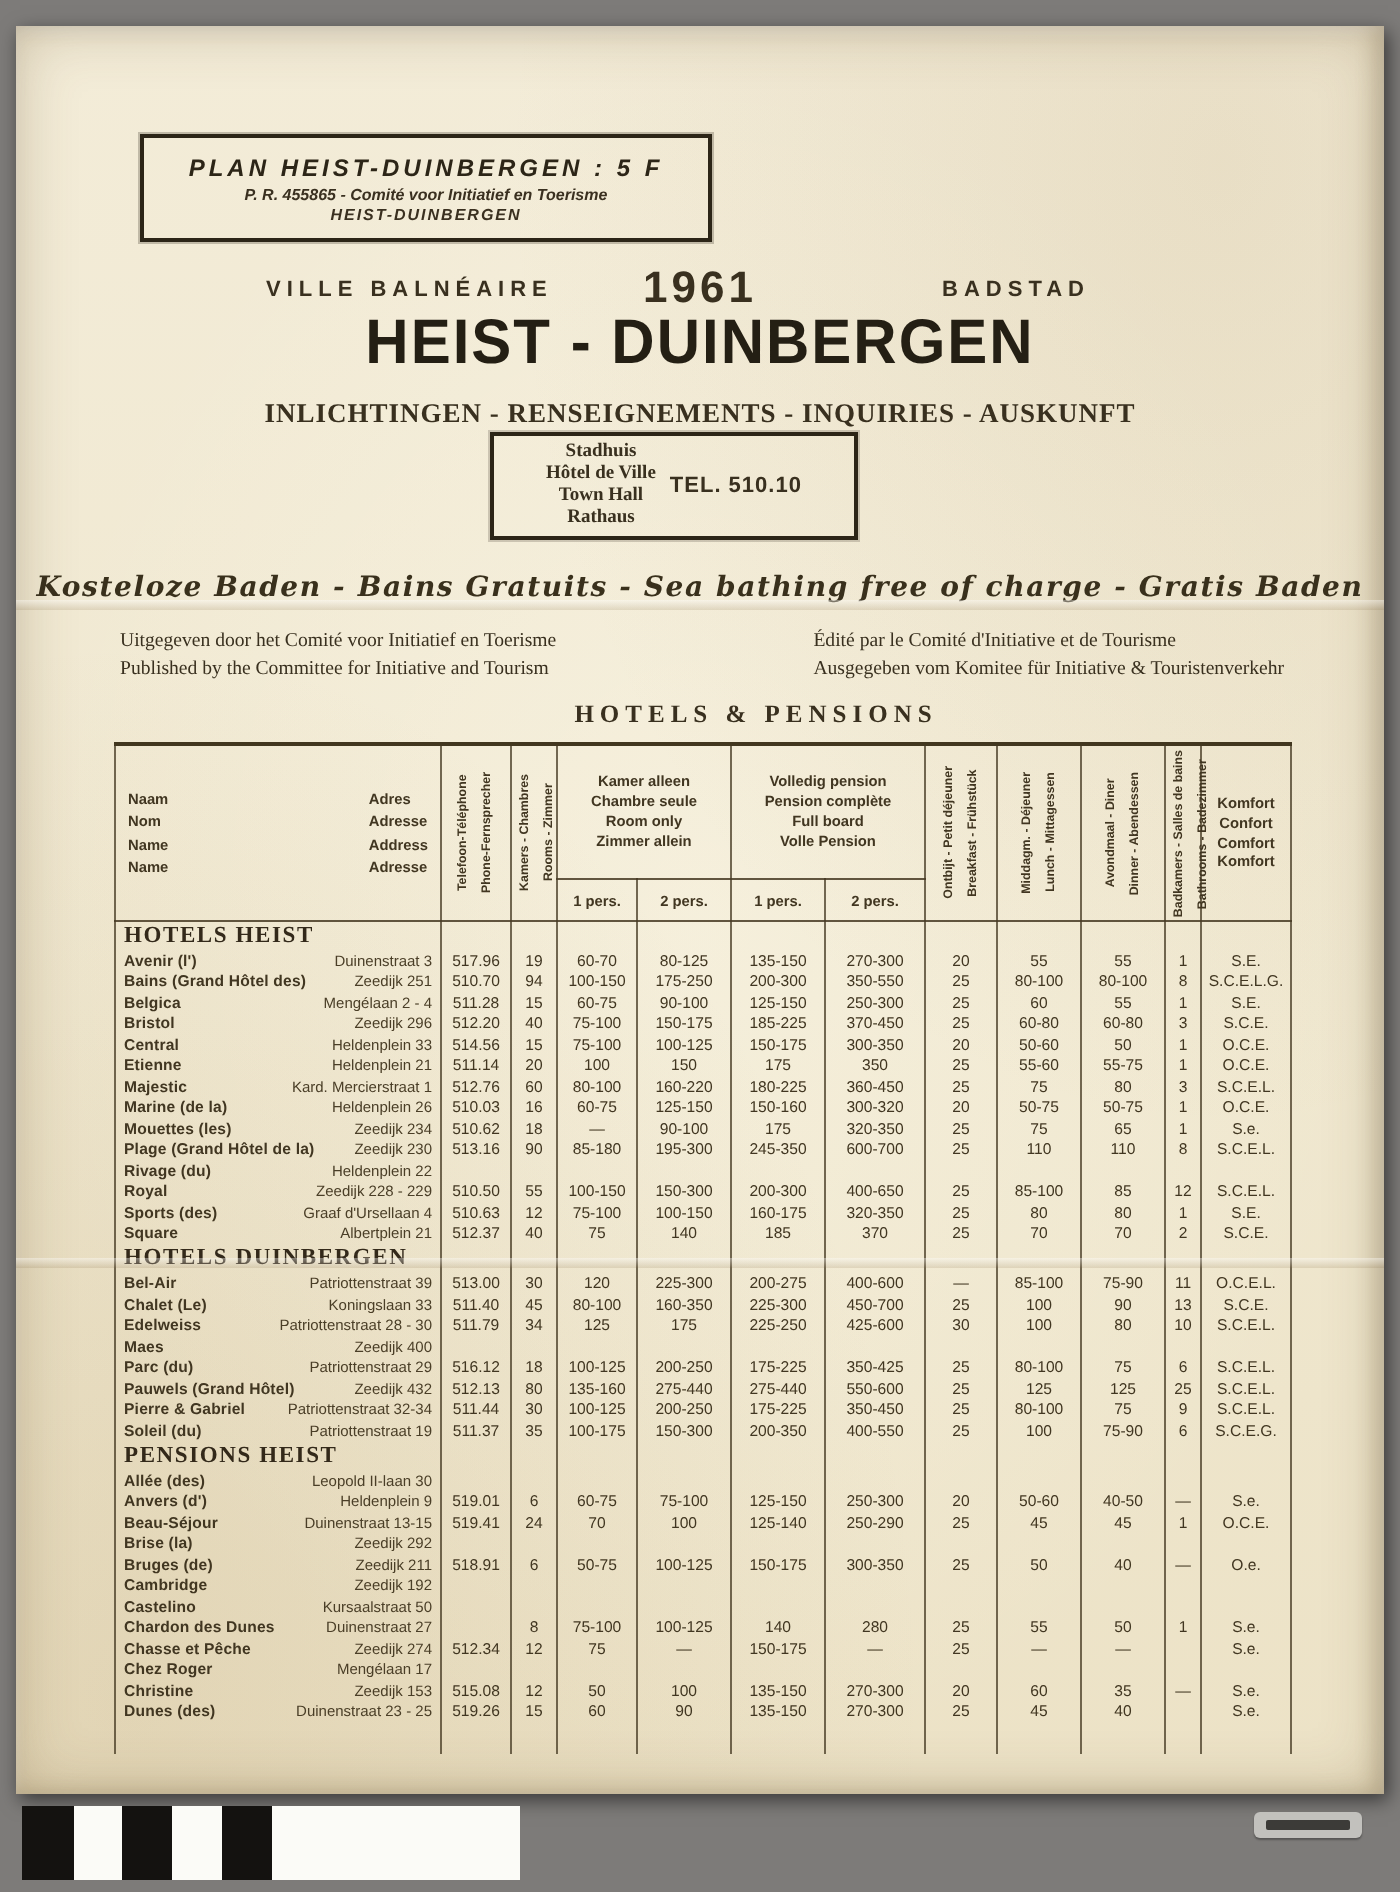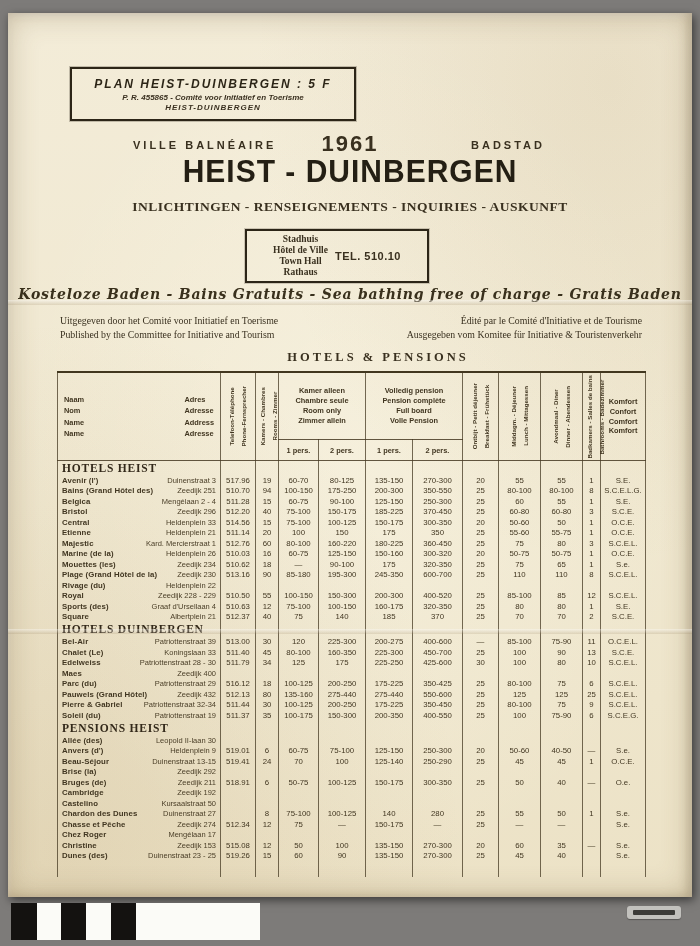--- a/index.html
+++ b/index.html
@@ -51,37 +51,37 @@
     position:absolute; left:0; top:142px; width:100%; margin:0; text-align:center;
     font-size:30px; font-weight:bold; letter-spacing:1px; color:#241f14;
     transform:scaleY(1.05);
   }
   .subtitle {
     position:absolute; left:0; top:186px; width:100%; text-align:center;
     font-family:"Liberation Serif", serif; font-size:13.5px; font-weight:bold; letter-spacing:0.5px;
   }
 
   .townhall-box {
-    position:absolute; left:237px; top:216px; width:180px; height:50px;
+    position:absolute; left:237px; top:203px; width:180px; height:50px;
     border:2px solid #2c2517; box-shadow:0 0 0 1px rgba(44,37,23,0.2);
     display:flex; align-items:center; justify-content:center;
   }
   .th-lines { font-family:"Liberation Serif", serif; font-size:9.5px; font-weight:bold;
     line-height:1.16; text-align:center; white-space:pre-line; }
   .th-tel { font-size:11px; font-weight:bold; margin-left:7px; letter-spacing:0.5px; }
 
   .script-line {
     position:absolute; left:0; top:273px; width:100%; text-align:center;
     font-family:"DejaVu Serif", serif; font-style:italic; font-weight:bold;
     font-size:14px; letter-spacing:0.8px; color:#39301c;
   }
   .publisher { position:absolute; left:52px; top:301px; width:582px; display:flex; justify-content:space-between;
     font-family:"Liberation Serif", serif; font-size:9.8px; line-height:1.45; }
   .pub-col { white-space:pre-line; }
-  .pub-right { text-align:right; }
+  .pub-right { text-align:left; }
 
   .table-title {
     position:absolute; left:0; top:337px; width:100%; text-align:center;
     font-family:"Liberation Serif", serif; font-size:12.5px; font-weight:bold; letter-spacing:3px;padding-left:28px;
   }
 
   
   table.rates {
     position:absolute; left:49px; top:358px; width:588px;
     border-collapse:collapse; table-layout:fixed;
@@ -462,21 +462,21 @@
               <div class="cell-name">
                 <span class="nm">Royal</span>
                 <span class="ad">Zeedijk 228 - 229</span>
               </div>
             </td>
             <td>510.50</td>
             <td>55</td>
             <td>100-150</td>
             <td>150-300</td>
             <td>200-300</td>
-            <td>400-520</td>
+            <td>400-650</td>
             <td>25</td>
             <td>85-100</td>
             <td>85</td>
             <td>12</td>
             <td>S.C.E.L.</td>
           </tr>
           <tr>
             <td class="c-name">
               <div class="cell-name">
                 <span class="nm">Sports (des)</span>

